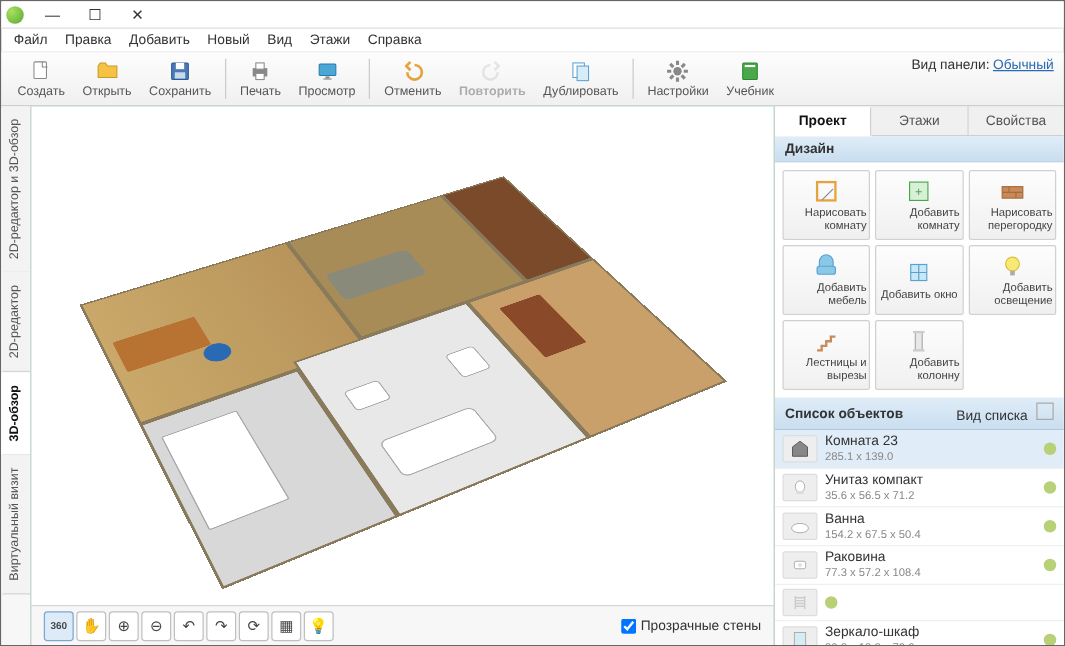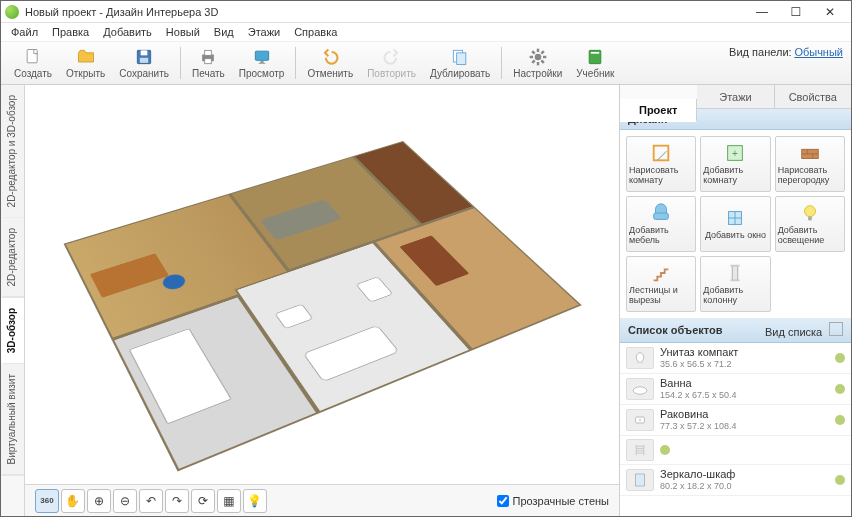--- a/index.html
+++ b/index.html
@@ -46,44 +46,43 @@
 .ward{left:310px;top:170px;width:40px;height:70px;background:#8a4a2a}
 .canvas-bottom{height:32px;background:#f7f7f7;border-top:1px solid #d5d5d5;display:flex;align-items:center;padding:0 10px;gap:2px}
 .navbtn{width:24px;height:24px;border:1px solid #c0c0c0;border-radius:3px;background:#fff;display:flex;align-items:center;justify-content:center;font-size:12px;color:#444}
 .navbtn.sel{background:#dcebf7;border-color:#7aa8d0}
 .chk{margin-left:auto;display:flex;align-items:center;gap:4px;font-size:11px;color:#333}
 .chk input{width:12px;height:12px}
 .rightpanel{width:232px;border-left:1px solid #cfcfcf;background:#fafafa;display:flex;flex-direction:column}
 .ptabs{display:flex;height:24px;border-bottom:1px solid #cfcfcf}
 .ptab{flex:1;display:flex;align-items:center;justify-content:center;background:#f0f0f0;border-right:1px solid #cfcfcf;font-size:11px;color:#555}
 .ptab:last-child{border-right:none}
-.ptab.active{background:#fff;color:#111;font-weight:bold;border-bottom:1px solid #fff;position:relative;top:14px}
+.ptab.active{background:#fff;color:#111;font-weight:bold;border-bottom:1px solid #fff;position:relative;top:1px}
 .section-hdr{background:linear-gradient(#e0edf8,#c9def0);padding:4px 8px;font-weight:bold;color:#2a4a6a;border-bottom:1px solid #b0c8dc;display:flex;align-items:center;justify-content:space-between}
 .section-hdr .small{font-weight:normal;font-size:10px;color:#2a6ab5}
 .grid{display:grid;grid-template-columns:repeat(3,1fr);gap:4px;padding:6px;background:#fff}
 .gbtn{border:1px solid #d0d0d0;border-radius:2px;background:linear-gradient(#fdfdfd,#f0f0f0);display:flex;flex-direction:column;align-items:center;justify-content:center;padding:4px 2px;height:56px}
 .gbtn .gic{width:22px;height:22px;margin-bottom:2px}
-.gbtn span{font-size:9px;color:#444;text-align:left;line-height:1.1}
+.gbtn span{font-size:9px;color:#444;text-align:right;line-height:1.1}
 .objlist{flex:1;overflow:auto;background:#fff}
 .obj{display:flex;align-items:center;padding:3px 6px;border-bottom:1px solid #f0f0f0;gap:6px}
 .obj .thumb{width:28px;height:22px;background:#eee;border:1px solid #ddd;border-radius:2px;flex-shrink:0;display:flex;align-items:center;justify-content:center}
 .obj .info{flex:1;display:flex;flex-direction:column;line-height:1.2}
 .obj .name{font-size:11px;color:#333}
 .obj .dims{font-size:9px;color:#888}
 .obj.sel{background:#e0edf8}
 .eye{width:10px;height:10px;border-radius:50%;background:#b8d078}
 svg{display:block}
 .listicon{width:14px;height:14px;border:1px solid #aaa;display:inline-block;margin-left:4px}
 </style>
 </head>
 <body>
 
 <div class="titlebar">
   <div class="logo"></div>
-  <div class="title">Новый проект - Дизайн Интерьера 3D</div>
   <div class="winctl">
     <div>—</div>
     <div>☐</div>
     <div>✕</div>
   </div>
 </div>
 
 <div class="menubar" id="menubar">
     <span>Файл</span>
     <span>Правка</span>
@@ -146,21 +145,21 @@
     <div class="tsep"></div>
     <div class="tbtn">
       <div class="ic">
         <svg width="20" height="20" viewBox="0 0 24 24">
           <path d="M14 6a7 7 0 1 1-7 7" fill="none" stroke="#e6a23c" stroke-width="2.5"></path>
           <path d="M10 3l-4 4 4 4" fill="none" stroke="#e6a23c" stroke-width="2.5"></path>
         </svg>
       </div>
       <span>Отменить</span>
     </div>
-    <div class="tbtn" style="opacity: 0.45;">
+    <div class="tbtn" style="opacity: 0.45; font-weight: bold;">
       <div class="ic">
         <svg width="20" height="20" viewBox="0 0 24 24">
           <path d="M10 6a7 7 0 1 0 7 7" fill="none" stroke="#ccc" stroke-width="2.5"></path>
           <path d="M14 3l4 4-4 4" fill="none" stroke="#ccc" stroke-width="2.5"></path>
         </svg>
       </div>
       <span>Повторить</span>
     </div>
     <div class="tbtn">
       <div class="ic">
@@ -341,20 +340,32 @@
         </div>
       </div>
     <div class="section-hdr">
       <span>Список объектов</span>
       <span class="small">
         <span>Вид списка</span>
         <span class="listicon"></span>
       </span>
     </div>
     <div class="objlist" id="objlist">
+        <div class="obj sel">
+          <div class="thumb">
+            <svg width="18" height="18" viewBox="0 0 24 24">
+              <path d="M4 10l8-6 8 6v10H4z" fill="#888" stroke="#555"></path>
+            </svg>
+          </div>
+          <div class="info">
+            <div class="name">Комната 23</div>
+            <div class="dims">285.1 x 139.0</div>
+          </div>
+          <div class="eye"></div>
+        </div>
         <div class="obj">
           <div class="thumb">
             <svg width="18" height="18" viewBox="0 0 24 24">
               <ellipse cx="12" cy="11" rx="5" ry="6" fill="#fff" stroke="#aaa"></ellipse>
               <rect x="8" y="16" width="8" height="3" fill="#ddd"></rect>
             </svg>
           </div>
           <div class="info">
             <div class="name">Унитаз компакт</div>
             <div class="dims">35.6 x 56.5 x 71.2</div>

